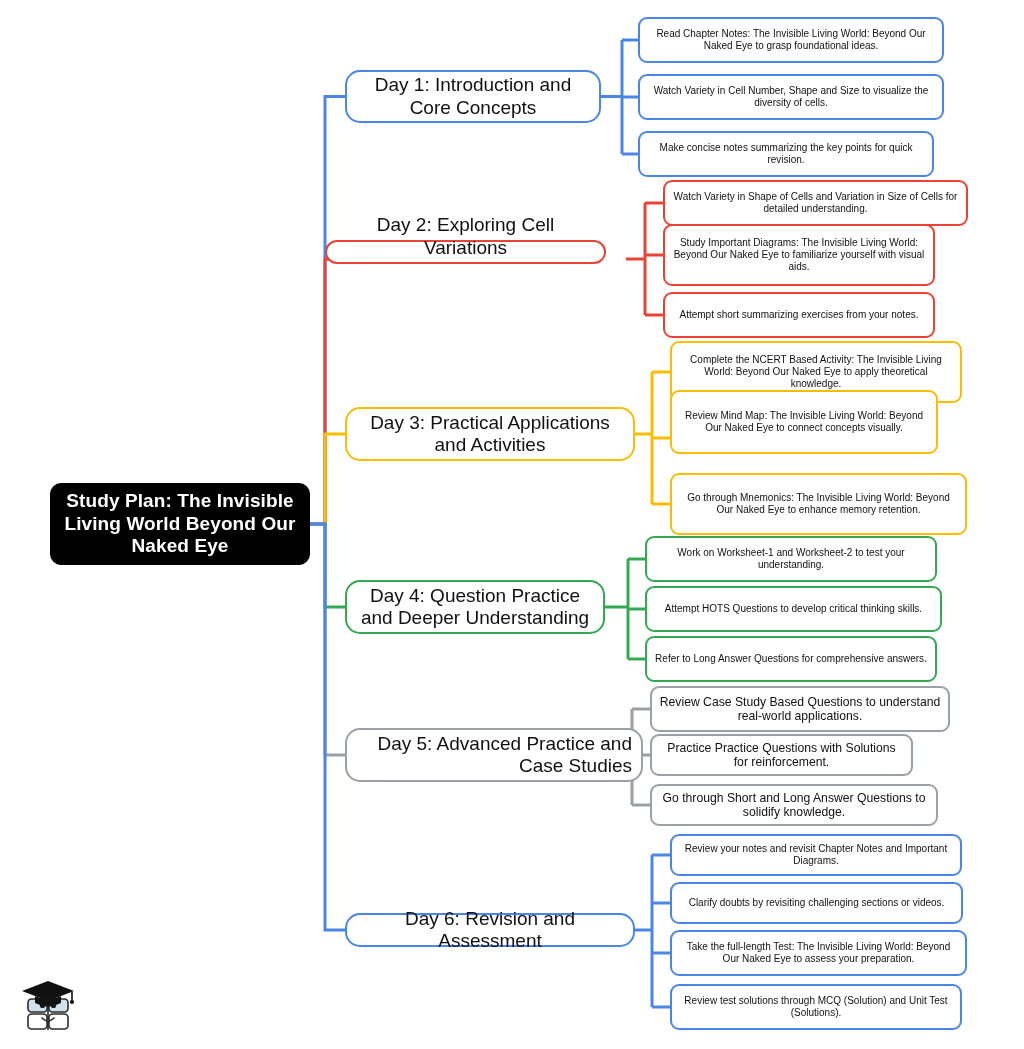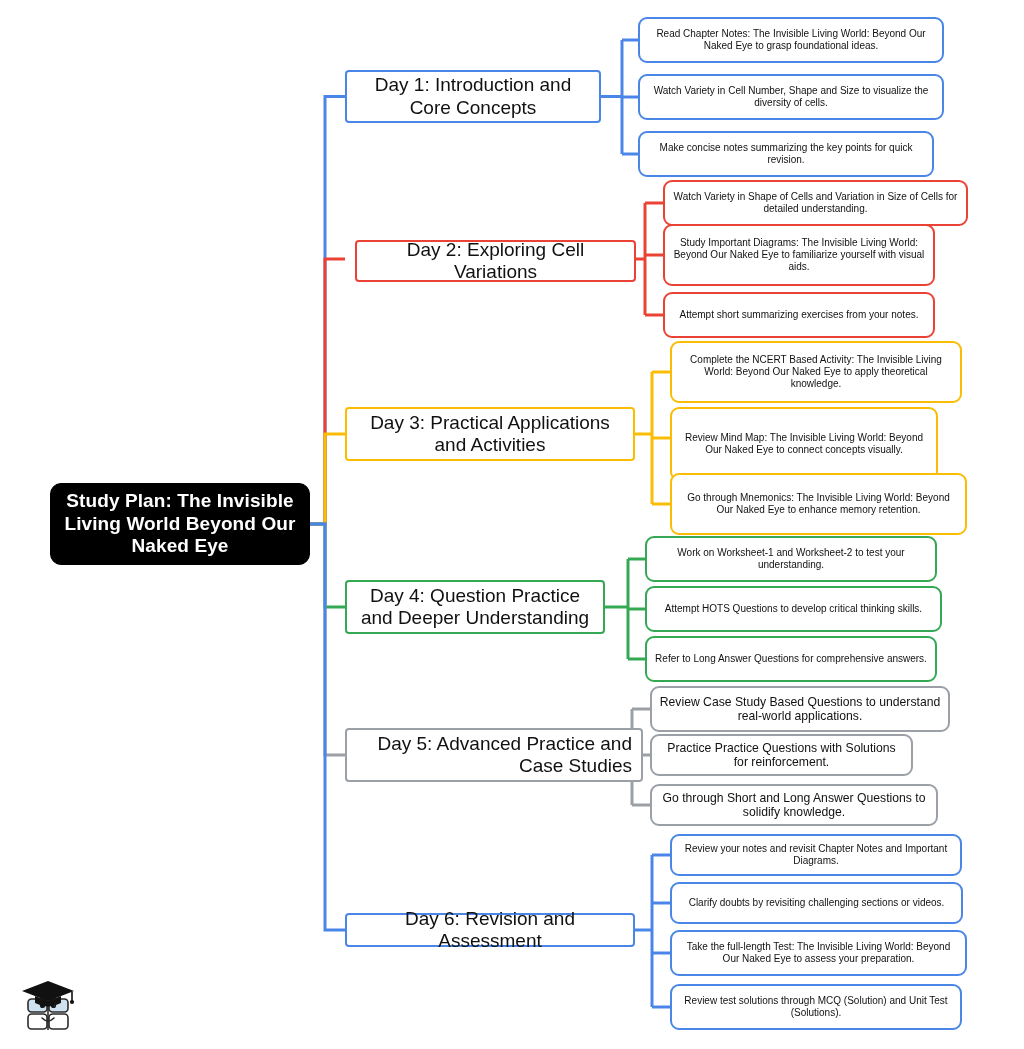--- a/index.html
+++ b/index.html
@@ -44,21 +44,21 @@
     color: #ffffff;
     border: 1px solid #000000;
     border-radius: 11px;
     font-size: 19px;
     font-weight: bold;
     letter-spacing: 0.1px;
     padding: 16px 10px;
   }
   .node-day {
     border-width: 2.6px;
-    border-radius: 4px;
+    border-radius: 15px;
     font-size: 19px;
     font-weight: normal;
     padding: 3px 9px;
   }
   .node-leaf {
     border-width: 2.2px;
     border-radius: 9px;
     font-size: 10px;
     font-weight: normal;
     padding: 3px 7px;
@@ -152,39 +152,39 @@
       </div>
       <div class="node node-leaf" style="left: 638px; top: 17px; width: 306px; height: 46px; border-color: rgb(74, 134, 232);">
         <span class="node-txt">Read Chapter Notes: The Invisible Living World: Beyond Our Naked Eye to grasp foundational ideas.</span>
       </div>
       <div class="node node-leaf" style="left: 638px; top: 74px; width: 306px; height: 46px; border-color: rgb(74, 134, 232);">
         <span class="node-txt">Watch Variety in Cell Number, Shape and Size to visualize the diversity of cells.</span>
       </div>
       <div class="node node-leaf" style="left: 638px; top: 131px; width: 296px; height: 46px; border-color: rgb(74, 134, 232);">
         <span class="node-txt">Make concise notes summarizing the key points for quick revision.</span>
       </div>
-      <div class="node node-day" style="left: 355px; top: 240px; width: 281px; height: 42px; border-color: rgb(234, 67, 53);">
+      <div class="node node-day" style="left: 325px; top: 240px; width: 281px; height: 24px; border-color: rgb(234, 67, 53); align-items: flex-end;">
         <span class="node-txt">Day 2: Exploring Cell Variations</span>
       </div>
       <div class="node node-leaf" style="left: 663px; top: 180px; width: 305px; height: 46px; border-color: rgb(234, 67, 53);">
         <span class="node-txt">Watch Variety in Shape of Cells and Variation in Size of Cells for detailed understanding.</span>
       </div>
       <div class="node node-leaf" style="left: 663px; top: 224px; width: 272px; height: 62px; border-color: rgb(234, 67, 53);">
         <span class="node-txt">Study Important Diagrams: The Invisible Living World: Beyond Our Naked Eye to familiarize yourself with visual aids.</span>
       </div>
       <div class="node node-leaf" style="left: 663px; top: 292px; width: 272px; height: 46px; border-color: rgb(234, 67, 53);">
         <span class="node-txt">Attempt short summarizing exercises from your notes.</span>
       </div>
       <div class="node node-day" style="left: 345px; top: 407px; width: 290px; height: 54px; border-color: rgb(251, 188, 4); text-align: center;">
         <span class="node-txt">Day 3: Practical Applications and Activities</span>
       </div>
       <div class="node node-leaf" style="left: 670px; top: 341px; width: 292px; height: 62px; border-color: rgb(251, 188, 4);">
         <span class="node-txt">Complete the NCERT Based Activity: The Invisible Living World: Beyond Our Naked Eye to apply theoretical knowledge.</span>
       </div>
-      <div class="node node-leaf" style="left: 670px; top: 407px; width: 268px; height: 74px; border-color: rgb(251, 188, 4);">
+      <div class="node node-leaf" style="left: 670px; top: 390px; width: 268px; height: 64px; border-color: rgb(251, 188, 4);">
         <span class="node-txt">Review Mind Map: The Invisible Living World: Beyond Our Naked Eye to connect concepts visually.</span>
       </div>
       <div class="node node-leaf" style="left: 670px; top: 473px; width: 297px; height: 62px; border-color: rgb(251, 188, 4);">
         <span class="node-txt">Go through Mnemonics: The Invisible Living World: Beyond Our Naked Eye to enhance memory retention.</span>
       </div>
       <div class="node node-day" style="left: 345px; top: 580px; width: 260px; height: 54px; border-color: rgb(52, 168, 83);">
         <span class="node-txt">Day 4: Question Practice and Deeper Understanding</span>
       </div>
       <div class="node node-leaf" style="left: 645px; top: 536px; width: 292px; height: 46px; border-color: rgb(52, 168, 83);">
         <span class="node-txt">Work on Worksheet-1 and Worksheet-2 to test your understanding.</span>

